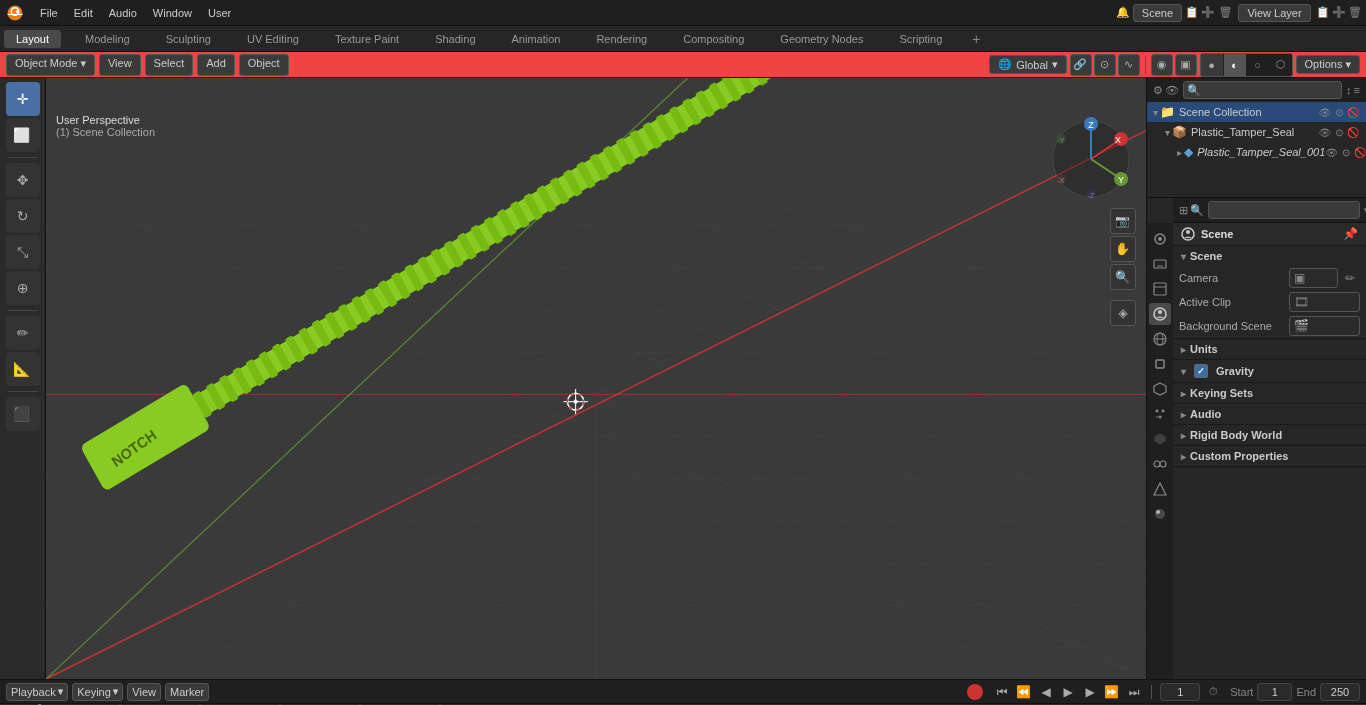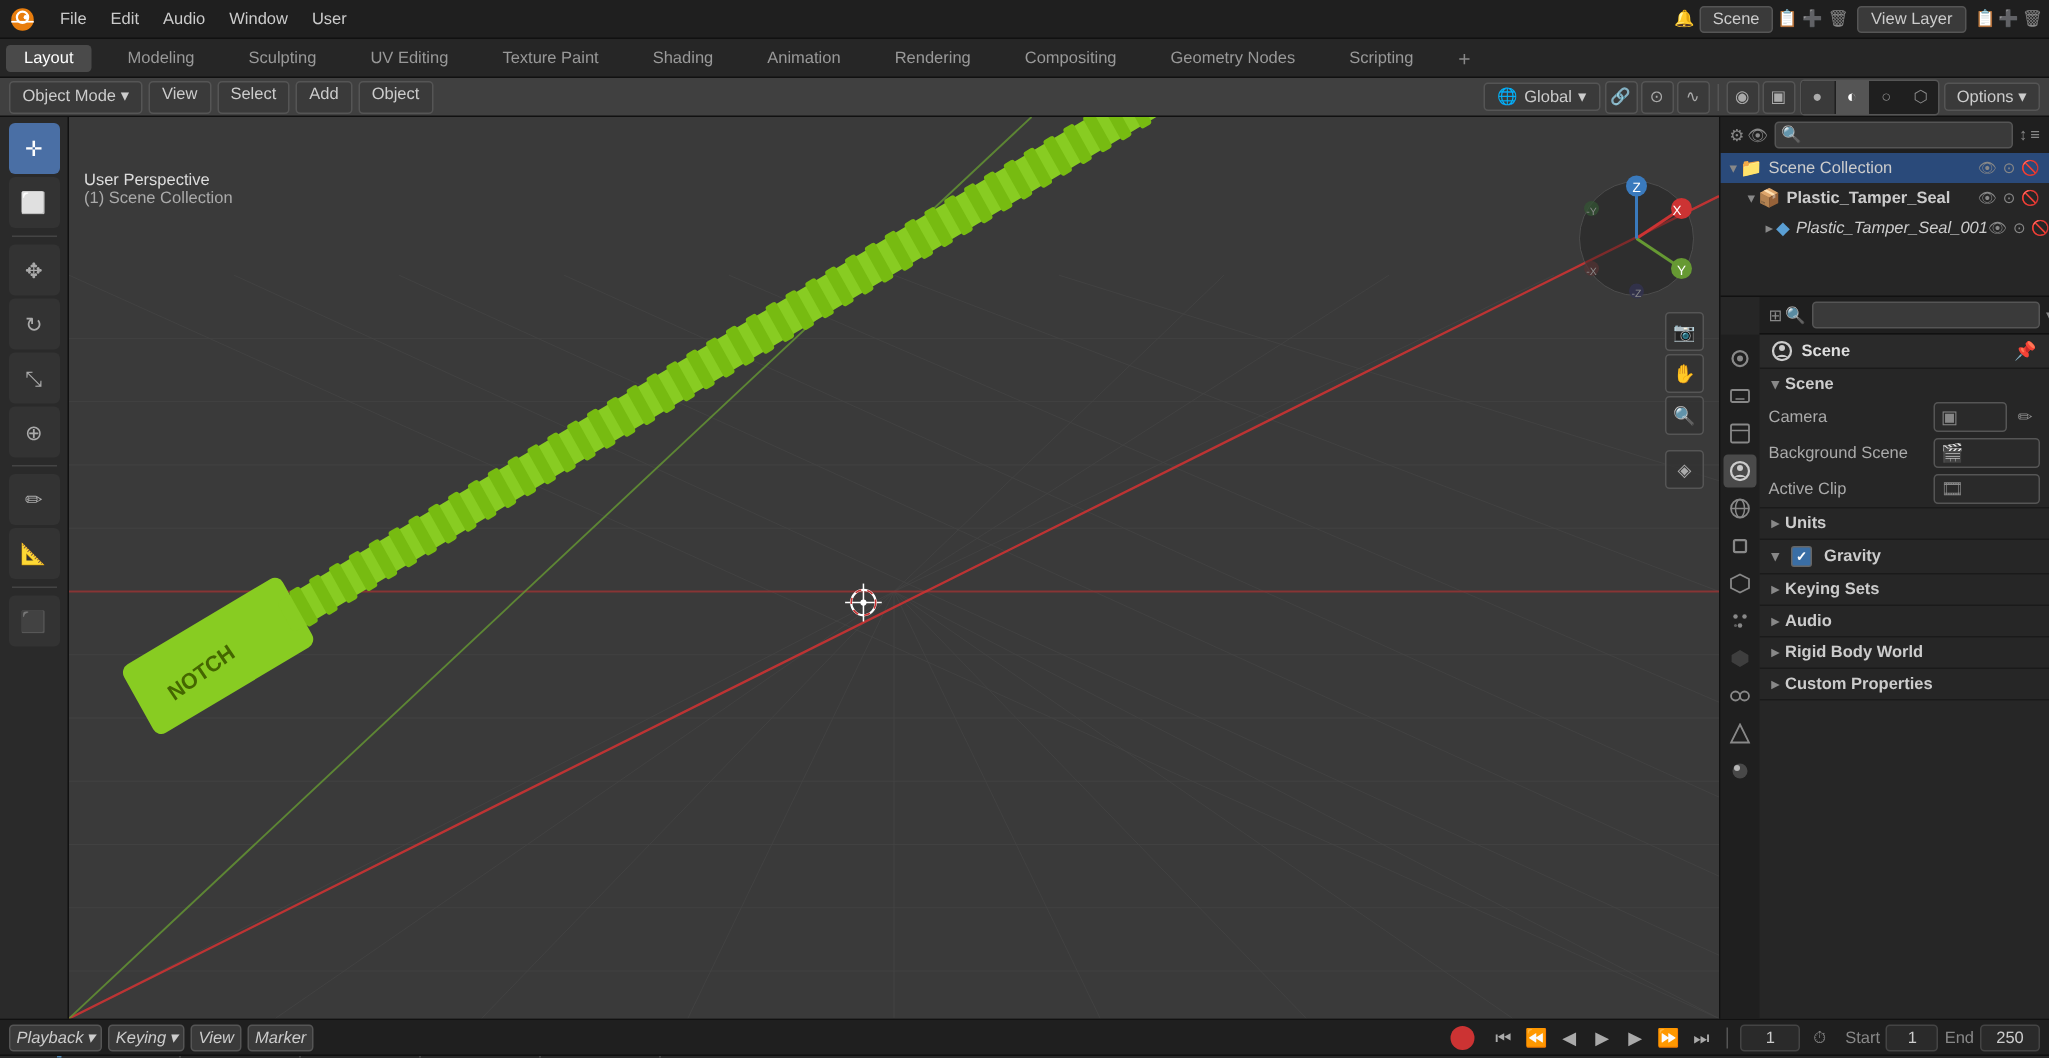--- a/index.html
+++ b/index.html
@@ -281,21 +281,21 @@
       justify-content: center;
       margin-right: 4px;
       font-size: 9px;
       color: #fff;
       cursor: pointer;
     }
 
     
     .viewport-sub-header {
       height: 26px;
-      background: #404040;
+      background: #ef4444;
       display: flex;
       align-items: center;
       padding: 0 6px;
       gap: 4px;
       border-bottom: 1px solid #111;
     }
 
     .timeline-area {
       height: 46px;
       background: #262626;
@@ -327,21 +327,20 @@
       border: 1px solid #555;
       color: #ccc;
       font-size: 11px;
       padding: 1px 4px;
       border-radius: 3px;
       cursor: pointer;
       height: 18px;
       display: flex;
       align-items: center;
       gap: 2px;
-      font-style: italic;
     }
     .tl-number {
       background: #2a2a2a;
       border: 1px solid #444;
       color: #ccc;
       font-size: 11px;
       padding: 1px 4px;
       border-radius: 3px;
       width: 40px;
       text-align: center;
@@ -684,21 +683,21 @@
         <span style="color:#888;font-size:10px;margin-left:auto;display:flex;gap:4px;">
           <span>👁</span>
           <span>⊙</span>
           <span>🚫</span>
         </span>
       </div>
 
       <div style="display:flex;align-items:center;padding:3px 6px 3px 18px;cursor:pointer;font-size:11px;">
         <span style="color:#888;margin-right:2px;font-size:10px;">▾</span>
         <span style="margin-right:4px;font-size:12px;">📦</span>
-        <span style="color:#ccc;flex:1;font-weight:bold;">Plastic_Tamper_Seal</span>
+        <span style="color:#ccc;flex:1;">Plastic_Tamper_Seal</span>
         <span style="color:#888;font-size:10px;margin-left:auto;display:flex;gap:4px;">
           <span>👁</span>
           <span>⊙</span>
           <span>🚫</span>
         </span>
       </div>
 
       <div style="display:flex;align-items:center;padding:3px 6px 3px 30px;cursor:pointer;font-size:11px;">
         <span style="color:#888;margin-right:2px;font-size:10px;">▸</span>
         <span style="margin-right:4px;font-size:12px;color:#5a9fd4;">◆</span>
@@ -820,30 +819,30 @@
 
             <div class="prop-row">
               <div class="prop-label">Camera</div>
               <div class="prop-value" style="background:#2a2a2a;font-size:11px;">
                 <span style="color:#888;font-size:12px;margin-right:3px;">▣</span>
               </div>
               <div class="prop-icon-btn">✏</div>
             </div>
 
             <div class="prop-row">
+              <div class="prop-label">Active Clip</div>
+              <div class="prop-value" style="background:#2a2a2a;font-size:11px;">
+                <span style="color:#888;font-size:12px;margin-right:3px;">🎞</span>
+              </div>
+            </div>
+
+            <div class="prop-row">
               <div class="prop-label">Background Scene</div>
               <div class="prop-value" style="background:#2a2a2a;font-size:11px;">
                 <span style="color:#888;font-size:12px;margin-right:3px;">🎬</span>
-              </div>
-            </div>
-
-            <div class="prop-row">
-              <div class="prop-label">Active Clip</div>
-              <div class="prop-value" style="background:#2a2a2a;font-size:11px;">
-                <span style="color:#888;font-size:12px;margin-right:3px;">🎞</span>
               </div>
             </div>
           </div>
 
           <div class="prop-section">
             <div class="prop-section-label">
               <span class="section-arrow">▸</span>
               <span>Units</span>
             </div>
           </div>

